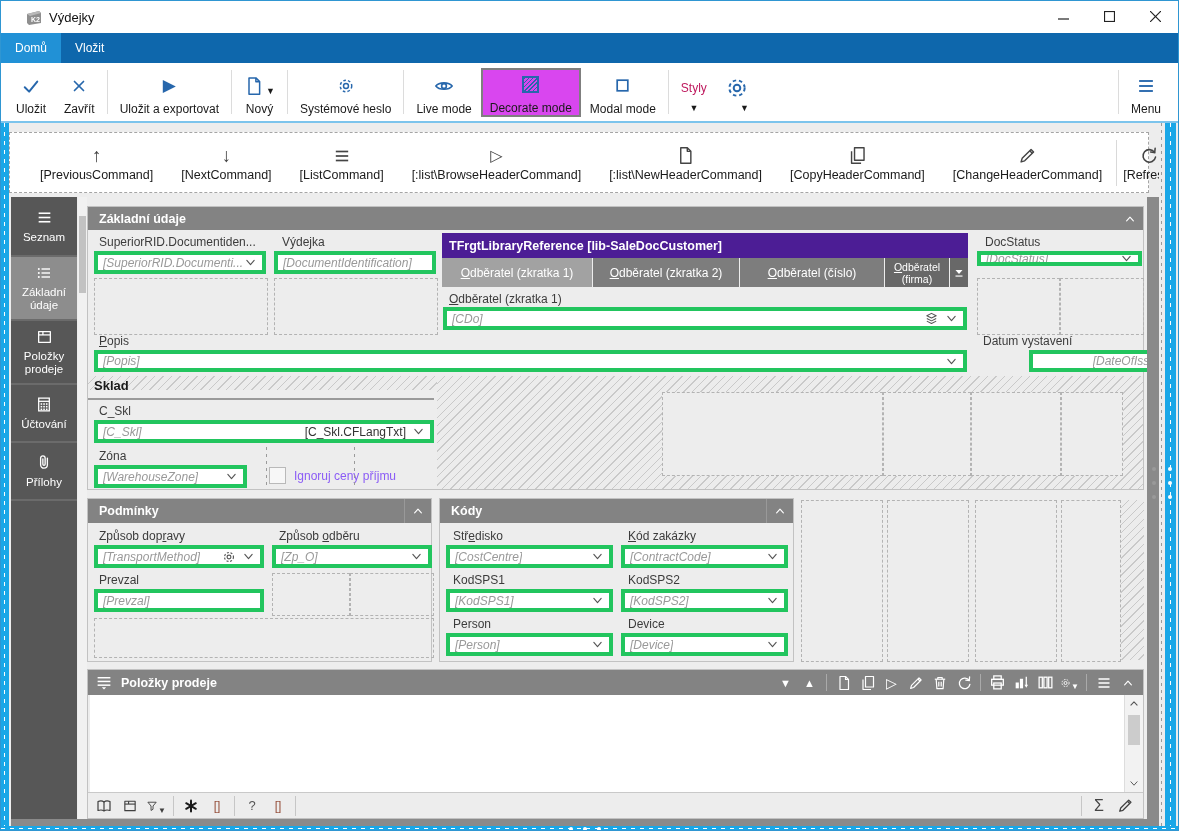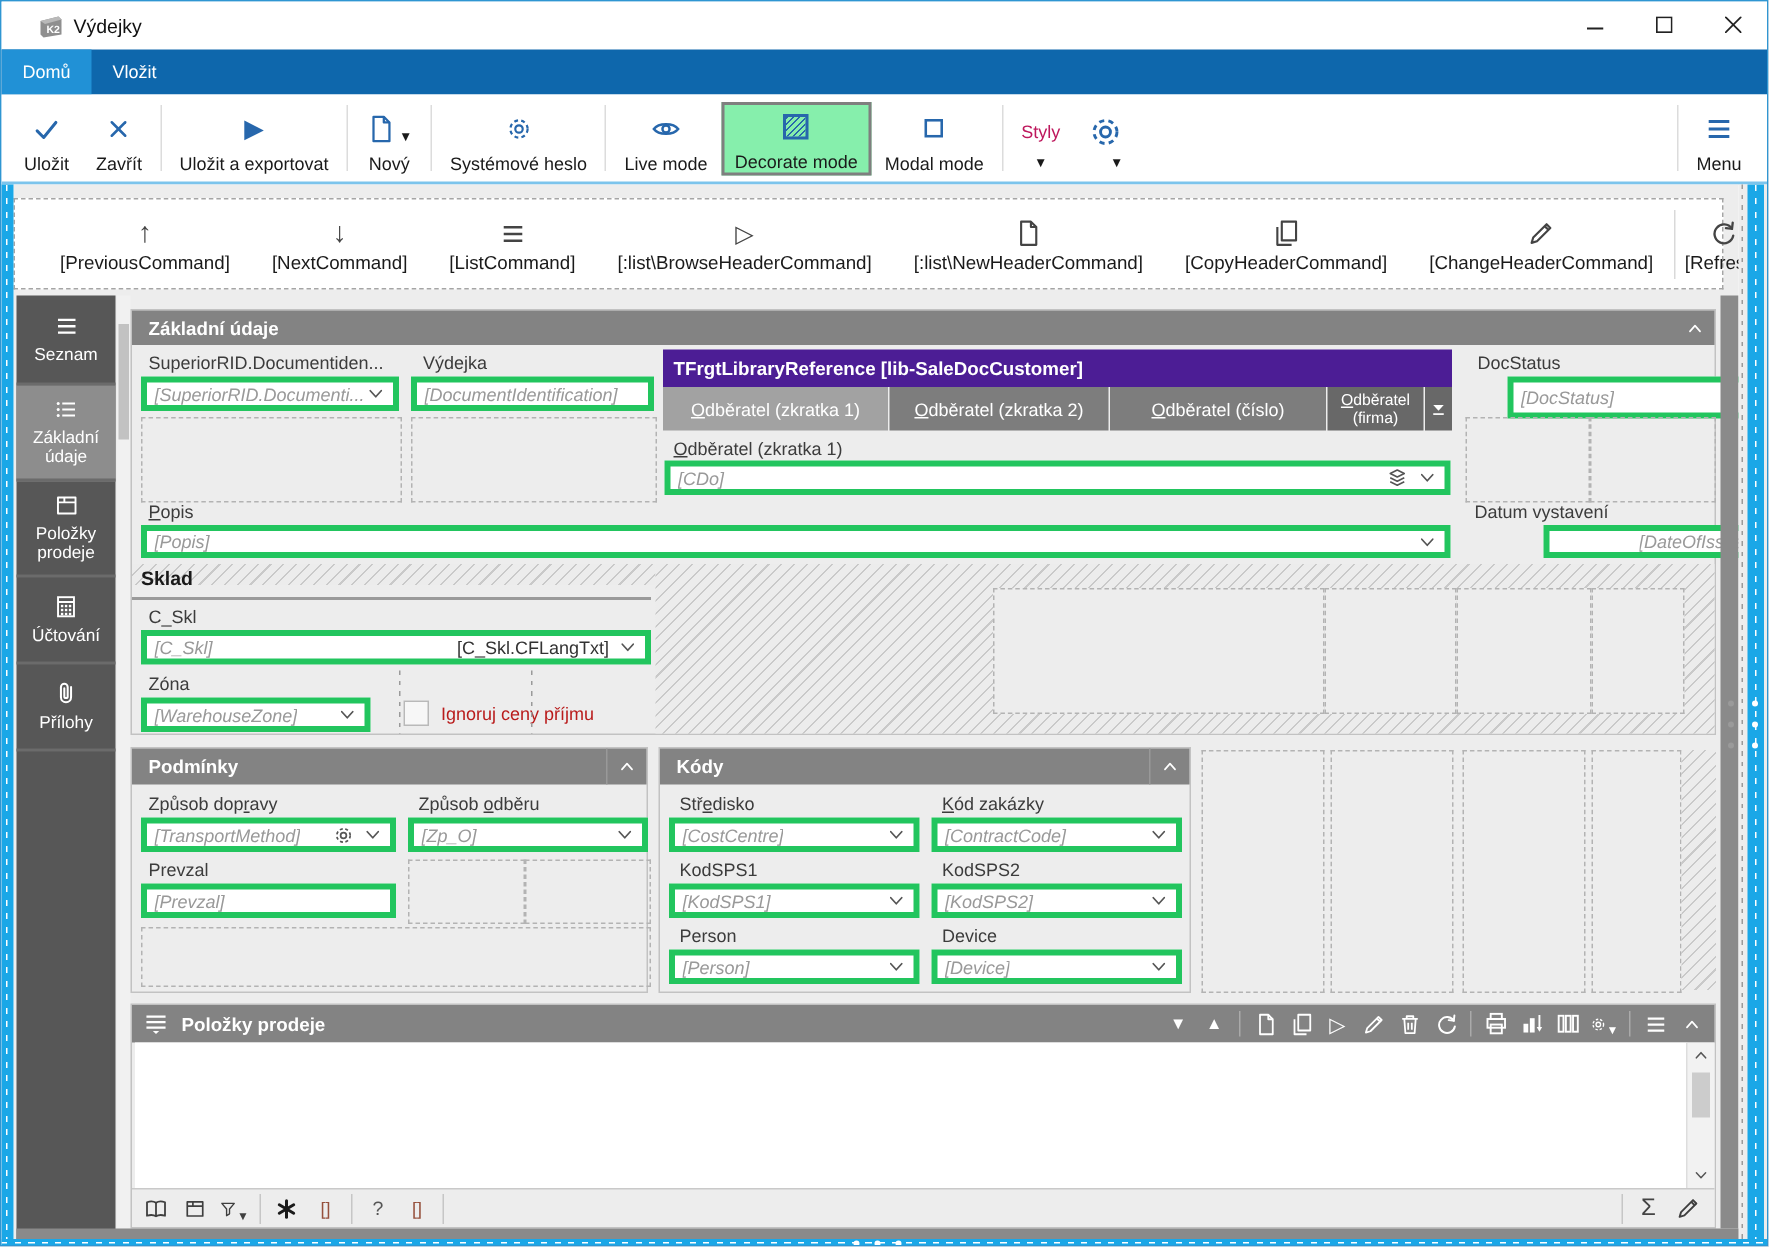--- a/index.html
+++ b/index.html
@@ -11,21 +11,21 @@
   .wctl{width:46px;height:31px;display:flex;align-items:center;justify-content:center;color:#222;}
   
   .ribbon{position:absolute;left:0;top:32px;width:100%;height:30px;background:#0e67ac;display:flex;}
   .rtab{height:100%;padding:0 14px;display:flex;align-items:center;color:#fff;font-size:12px;}
   .rtab.active{background:#2191d6;}
   
   .toolbar{position:absolute;left:0;top:62px;width:100%;height:60px;background:#fff;border-bottom:2px solid #7cc4ec;display:flex;align-items:center;box-sizing:border-box;padding-left:6px;}
   .tbtn{display:flex;flex-direction:column;align-items:center;justify-content:flex-start;padding:4px 9px 0 9px;color:#1a1a1a;font-size:12px;white-space:nowrap;}
   .tbtn .irow{height:26px;display:flex;align-items:center;color:#2767ac;}
   .tbtn .lblrow{margin-top:3px;}
-  .tbtn.sel{background:#86efac;border:2px solid #7f7f7f;padding:2px 7px 0 7px;}
+  .tbtn.sel{background:#d946ef;border:2px solid #7f7f7f;padding:2px 7px 0 7px;}
   .tsep{width:1px;height:44px;background:#dcdcdc;margin:0 3px;flex:none;}
   .dd{font-size:9px;color:#1a1a1a;line-height:9px;}
   .hatchsq{width:17px;height:17px;border:2px solid #2767ac;background:repeating-linear-gradient(135deg,#2767ac 0 1px,transparent 1px 3px);box-sizing:border-box;}
   
   .dzbg{position:absolute;left:8px;top:122px;width:1150px;height:709px;background:#ededed;}
   .bluestrip{background:#1aa7e7;position:absolute;}
   .wdashV{position:absolute;width:1px;background-image:repeating-linear-gradient(180deg,#fff 0 4px,transparent 4px 9px);}
   .wdashH{position:absolute;height:1px;background-image:repeating-linear-gradient(90deg,#fff 0 4px,transparent 4px 9px);}
   .gdashV{position:absolute;width:1px;background-image:repeating-linear-gradient(180deg,#9a9a9a 0 3px,transparent 3px 7px);}
   .dot{position:absolute;width:4px;height:4px;border-radius:50%;}
@@ -555,21 +555,21 @@
           </span>
         <span class="chev2">
             <svg width="13" height="13">
               <use href="#i-chev"></use>
             </svg>
           </span>
       </div>
     </div>
 
     <div class="lbl" style="left:897px;top:28px">DocStatus</div>
-    <div class="field" style="left:917px;top:44px;width:165px;height:28px">
+    <div class="field" style="left:889px;top:44px;width:165px;height:15px">
       <span class="ph">[DocStatus]</span>
       <span class="chev">
           <svg width="13" height="13">
             <use href="#i-chev"></use>
           </svg>
         </span>
     </div>
     <div class="dc" style="left:889px;top:71px;width:81px;height:55px"></div>
     <div class="dc" style="left:972px;top:71px;width:82px;height:55px"></div>
 
@@ -615,21 +615,21 @@
     <div class="field" style="left:6px;top:258px;width:153px;height:23px">
       <span class="ph">[WarehouseZone]</span>
       <span class="chev">
           <svg width="13" height="13">
             <use href="#i-chev"></use>
           </svg>
         </span>
     </div>
     <div class="gdashV" style="left:178px;top:240px;height:42px"></div>
     <div class="cbx" style="left:181px;top:260px;width:17px;height:17px"></div>
-    <div class="lbl" style="left:206px;top:262px;color:#b91c1c">Ignoruj ceny příjmu</div>
+    <div class="lbl" style="left:206px;top:262px;color:#8b5cf6">Ignoruj ceny příjmu</div>
     <div class="gdashV" style="left:266px;top:240px;height:42px"></div>
   </div>
 
   <div class="sec" style="left:86px;top:497px;width:345px;height:164px">
     <div class="sech" style="height:24px">
       <span class="t">Podmínky</span>
       <span class="collbtn">
           <svg width="14" height="12">
             <use href="#i-up"></use>
           </svg>

